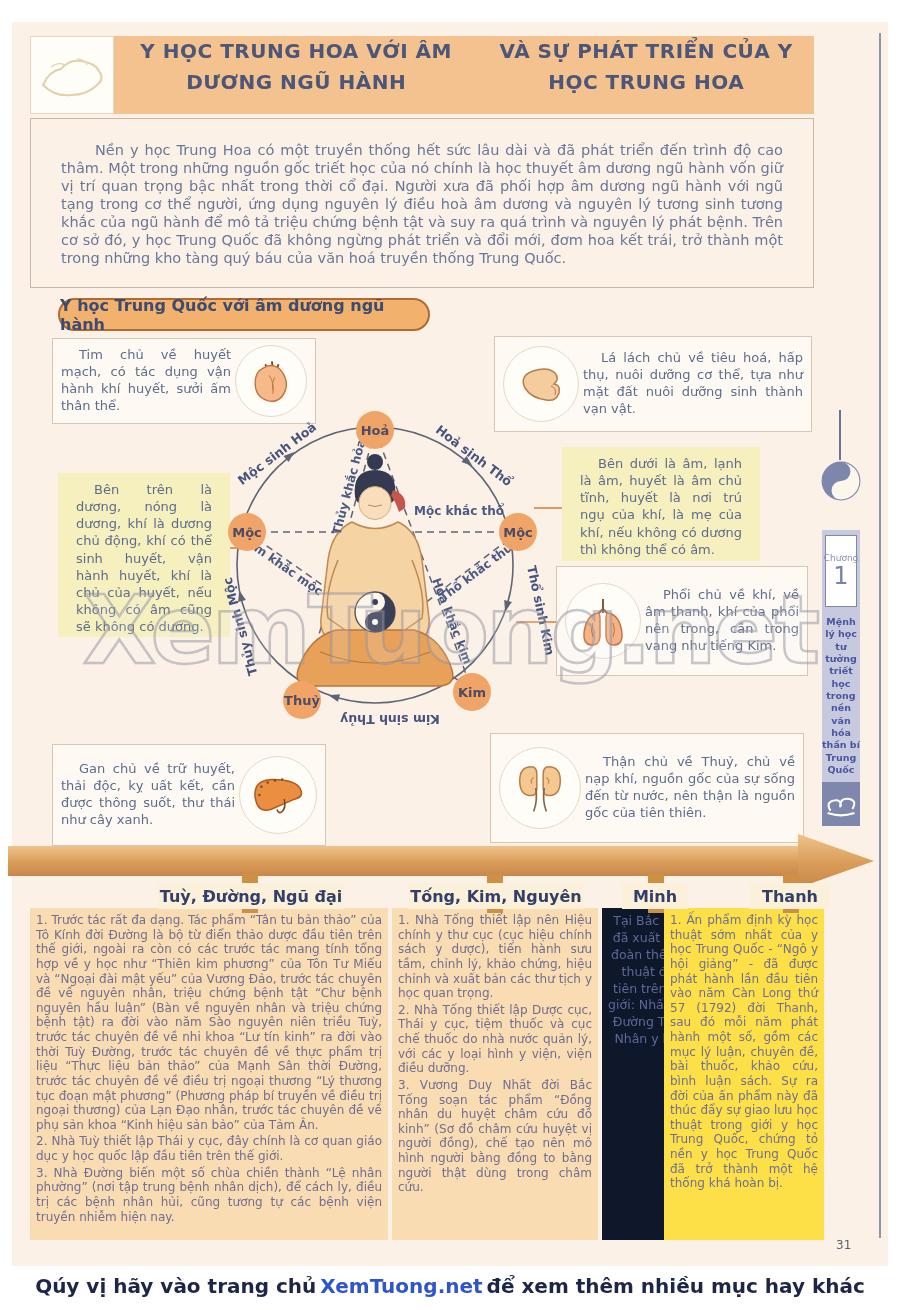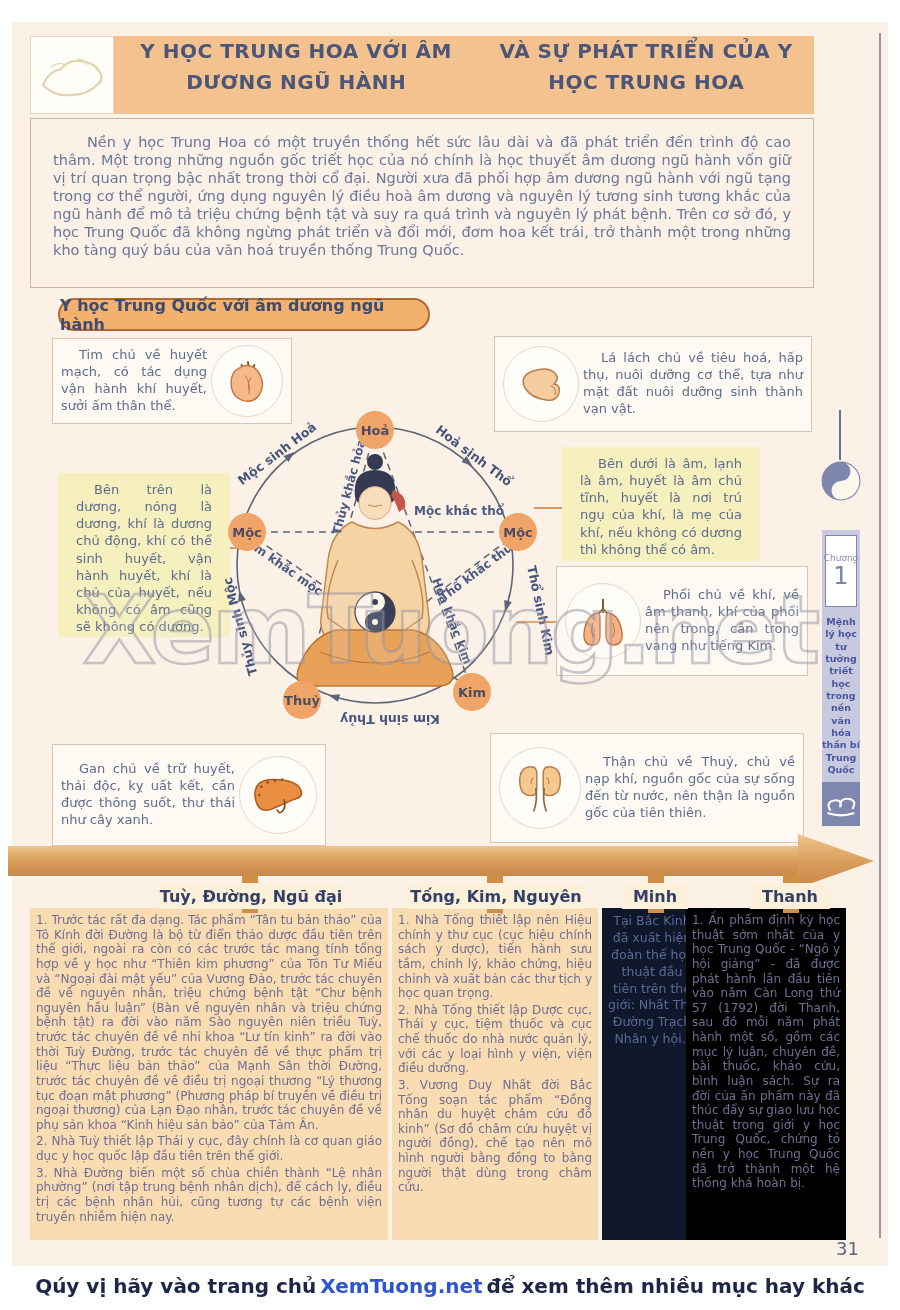--- a/index.html
+++ b/index.html
@@ -9,33 +9,33 @@
   .abs{position:absolute;}
   #pagebg{left:12px;top:22px;width:876px;height:1248px;background:#fcf1e6;}
   
   #mapbox{left:30px;top:36px;width:84px;height:78px;background:#fffdf8;border:1px solid #e6d6c2;}
   #titleband{left:114px;top:36px;width:700px;height:78px;background:#f4c28e;
              display:flex;flex-direction:row;justify-content:center;text-align:center;}
   .title-line{font-size:20px;font-weight:bold;color:#4b5678;letter-spacing:.5px;line-height:1.55;}
   
   #introbox{left:30px;top:118px;width:784px;height:170px;border:1px solid #c9b6a4;
             padding:7px 14px;overflow:hidden;}
-  #introbox p{margin:8px;font-size:14.5px;line-height:1.24;color:#68789a;text-align:justify;text-indent:34px;}
+  #introbox p{margin:16px;font-size:14.5px;line-height:1.24;color:#68789a;text-align:justify;text-indent:34px;}
   
   #pill{left:58px;top:298px;width:372px;height:33px;background:#f2b26e;border:2px solid #b06a34;
         border-radius:17px;display:flex;align-items:center;justify-content:center;
         font-size:16px;font-weight:bold;color:#3d4b70;}
   
   .callout{background:#fefaf3;border:1px solid #d8c6b4;display:flex;align-items:center;padding:6px 8px;gap:4px;}
   .callout .txt{font-size:13px;line-height:1.3;color:#5d6d8e;text-align:justify;text-indent:18px;}
   .ybox{background:#f6efbe;padding:8px 18px;font-size:13px;line-height:1.32;color:#5d6d8e;text-align:justify;}
   .ybox .txt{text-indent:18px;}
   .iconwrap{flex:0 0 auto;border:1px solid #e4d8c8;border-radius:50%;background:#fffdf8;
             display:flex;align-items:center;justify-content:center;}
-  #heart-box{left:52px;top:338px;width:240px;height:86px;}
+  #heart-box{left:52px;top:338px;width:264px;height:86px;}
   #spleen-box{left:494px;top:336px;width:318px;height:96px;}
   #yang-box{left:58px;top:473px;width:172px;height:164px;}
   #yin-box{left:562px;top:447px;width:198px;height:114px;}
   #lung-box{left:556px;top:566px;width:252px;height:110px;}
   #liver-box{left:52px;top:733px;width:274px;height:102px;margin-top:11px;}
   #kidney-box{left:490px;top:733px;width:314px;height:110px;}
   
   .node{width:38px;height:38px;border-radius:50%;background:#f0a467;
         display:flex;align-items:center;justify-content:center;
         font-size:13px;font-weight:bold;color:#4c4c62;z-index:20;}
@@ -65,23 +65,23 @@
               clip-path:polygon(0 0,100% 50%,0 100%);}
   .tab{width:16px;background:#cf9045;z-index:3;}
   .tl-header{top:883px;height:26px;background:#fbf1da;display:flex;align-items:center;justify-content:center;
              font-size:16px;font-weight:bold;color:#333f68;z-index:4;}
   .tl-col{top:908px;height:332px;padding:5px 6px;overflow:hidden;z-index:2;}
   .tl-col p{margin:0 0 2px 0;font-size:12px;line-height:1.22;color:#6f6f93;text-align:justify;}
   #col-1{left:30px;width:358px;background:#fadcb2;}
   #col-2{left:392px;width:206px;background:#fadcb2;}
   #col-3{left:602px;width:100px;background:#0f172a;}
   #col-3 p{text-align:center;font-size:12.5px;line-height:1.35;color:#5d6898;}
-  #col-4{left:686px;width:160px;background:#000000;}
+  #col-4{left:664px;width:160px;background:#fde047;}
   #page-edge{left:879px;top:33px;width:2px;height:1205px;background:#8d97ac;}
-  #page-number{left:836px;top:1238px;font-size:18px;color:#5a6478;}
+  #page-number{left:836px;top:1238px;font-size:12px;color:#5a6478;}
   
   #footer{left:0;top:1266px;width:900px;height:40px;background:#ffffff;
           display:flex;align-items:center;justify-content:center;
           font-size:20px;font-weight:bold;color:#1d2647;}
   #footer .brand{color:#2f55cc;margin:0 4px;}
   svg{display:block;}
 </style>
 </head>
 <body>
 

